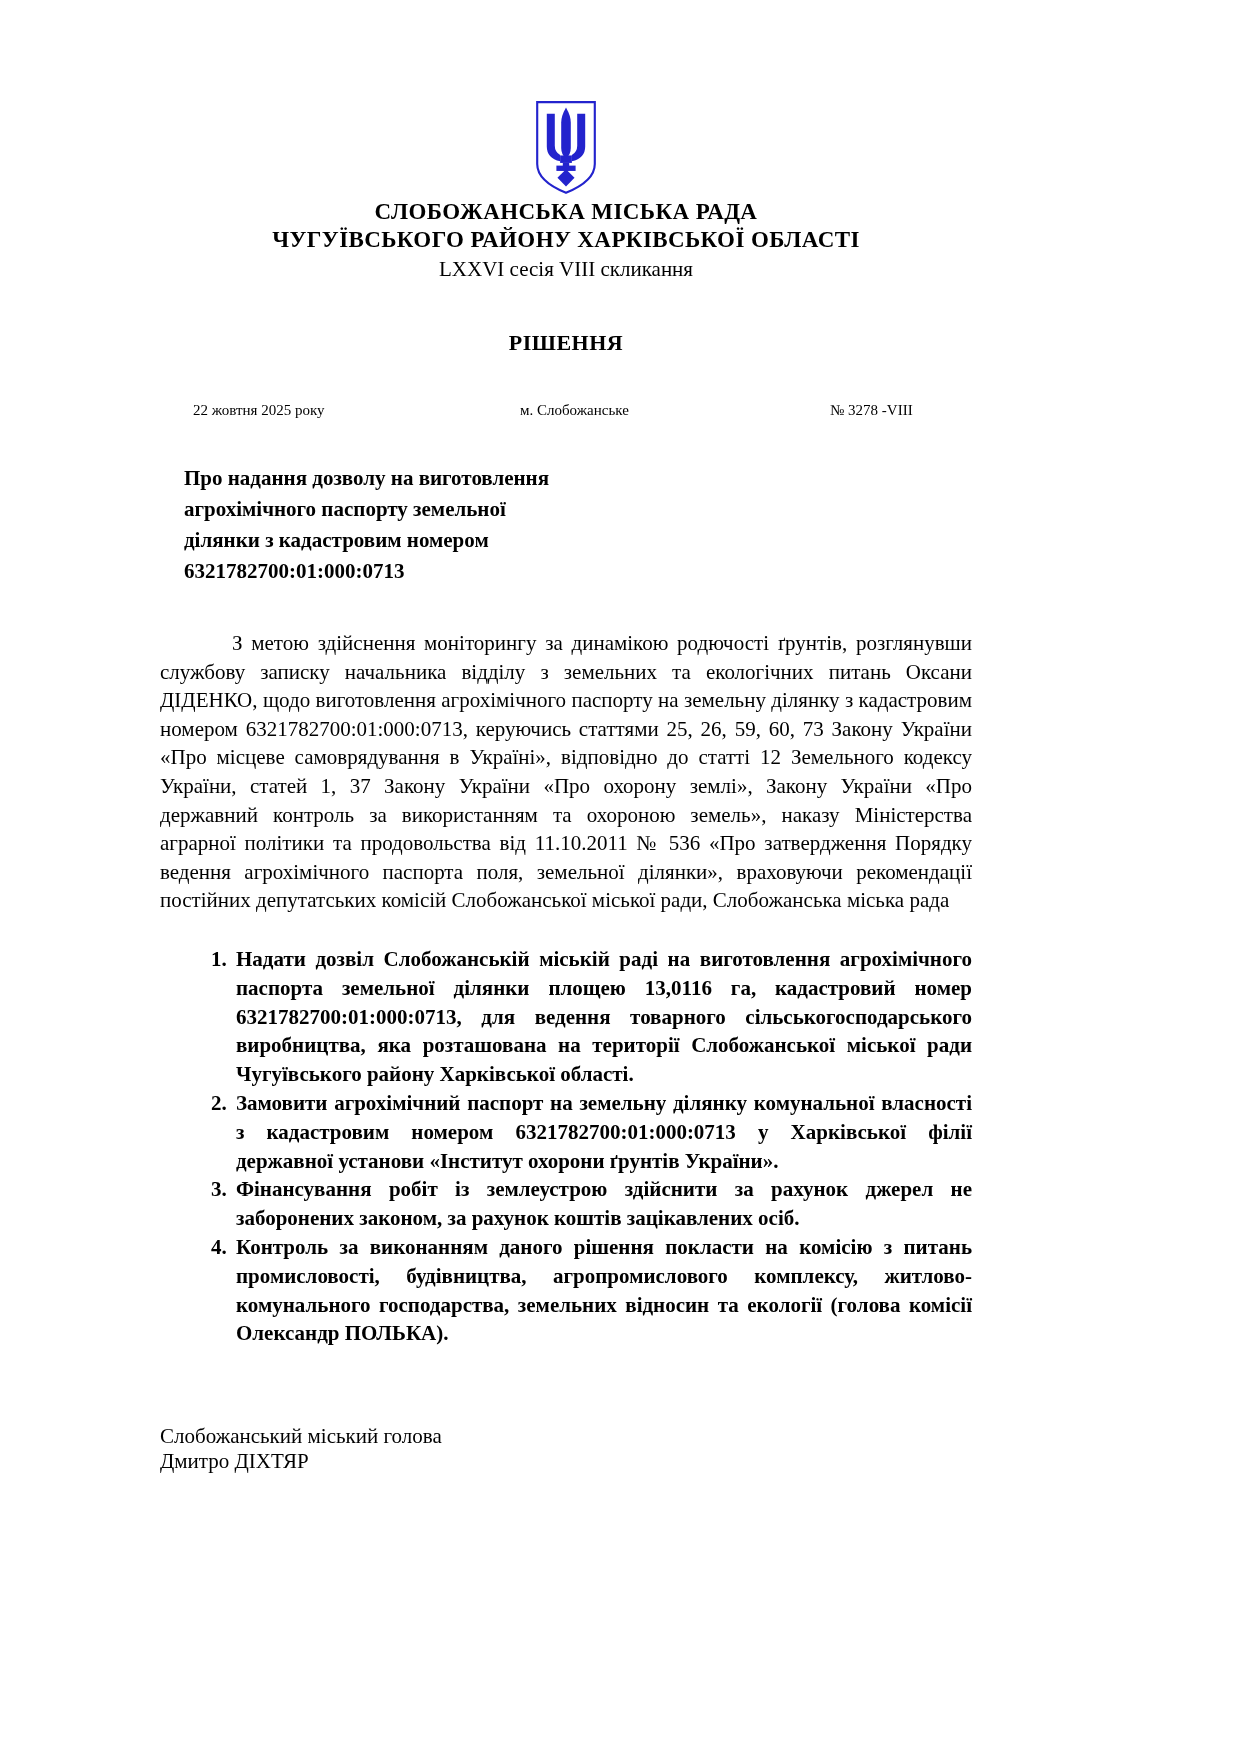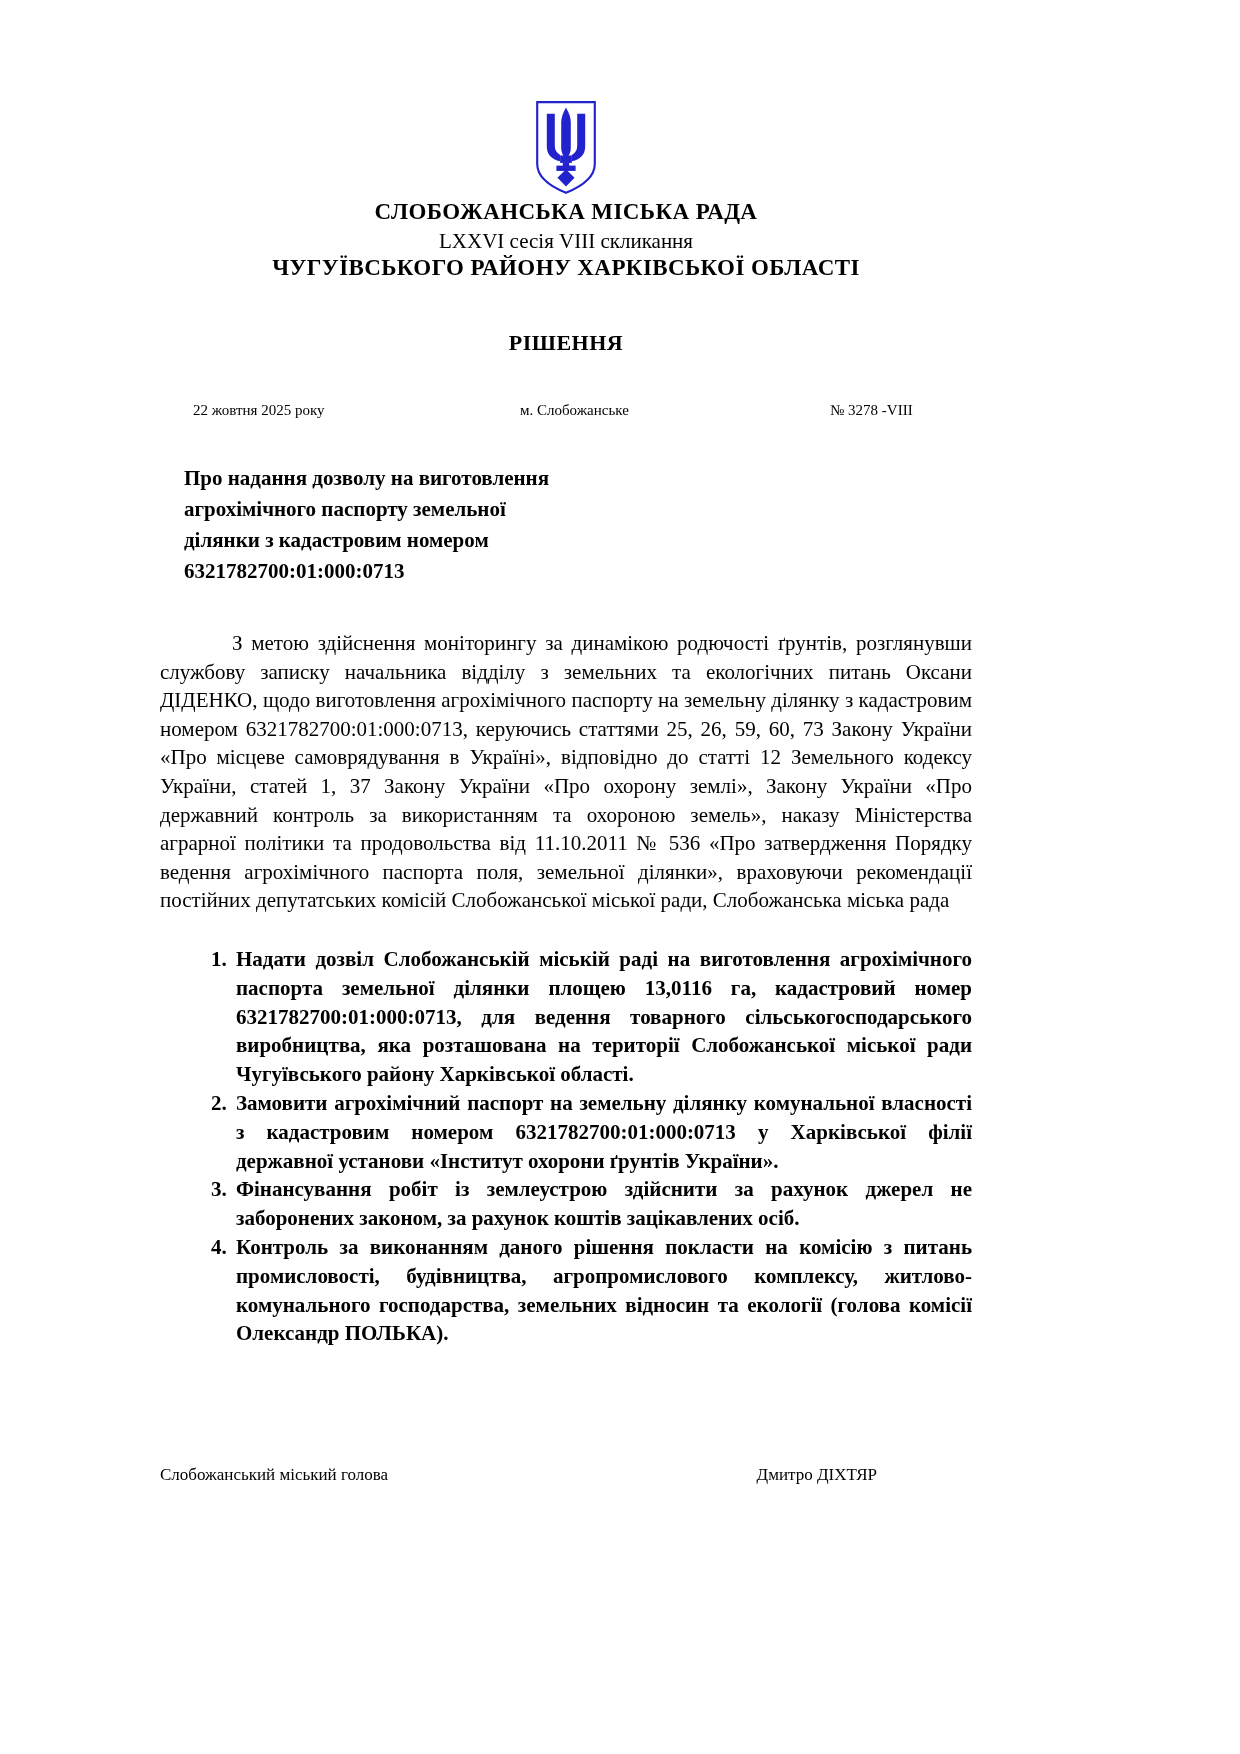--- a/index.html
+++ b/index.html
@@ -60,24 +60,25 @@
     font-size: 21px;
     line-height: 28.8px;
     font-weight: bold;
   }
   ol.resolution-list li {
     text-align: justify;
     padding-left: 4px;
   }
 
   .signature-row {
-    margin-top: 117px;
+    margin-top: 76px;
     display: flex;
     justify-content: space-between;
-    font-size: 17px;
+    font-size: 21px;
+    flex-direction: column;
   }
   .signature-name { margin-right: 95px; }
 </style>
 </head>
 <body>
 
 <div class="page">
 
   <div class="emblem-wrap">
     <svg viewBox="0 0 60 90" aria-hidden="true">
@@ -88,22 +89,22 @@
         <path d="M48,13 H40.5 V43 Q40.5,49 35.5,51.5 L35.5,57.5 Q48,54.5 48,43.5 Z"></path>
         <rect x="24.5" y="52" width="11" height="7"></rect>
         <rect x="27" y="59" width="6" height="7"></rect>
         <rect x="21" y="61.5" width="18" height="5"></rect>
         <path d="M30,65 L38,73 L30,81 L22,73 Z"></path>
       </g>
     </svg>
   </div>
 
   <div class="center org-line">СЛОБОЖАНСЬКА МІСЬКА РАДА</div>
+  <div class="center org-line">ЧУГУЇВСЬКОГО РАЙОНУ ХАРКІВСЬКОЇ ОБЛАСТІ</div>
   <div class="center session-line">LXXVI сесія VIII скликання</div>
-  <div class="center org-line">ЧУГУЇВСЬКОГО РАЙОНУ ХАРКІВСЬКОЇ ОБЛАСТІ</div>
 
   <div class="center doc-type">РІШЕННЯ</div>
 
   <div class="meta-row">
     <span class="meta-date">22 жовтня 2025 року</span>
     <span class="meta-place">м. Слобожанське</span>
     <span class="meta-number">№ 3278 -VIII</span>
   </div>
 
   <div class="subject">Про надання дозволу на виготовлення

